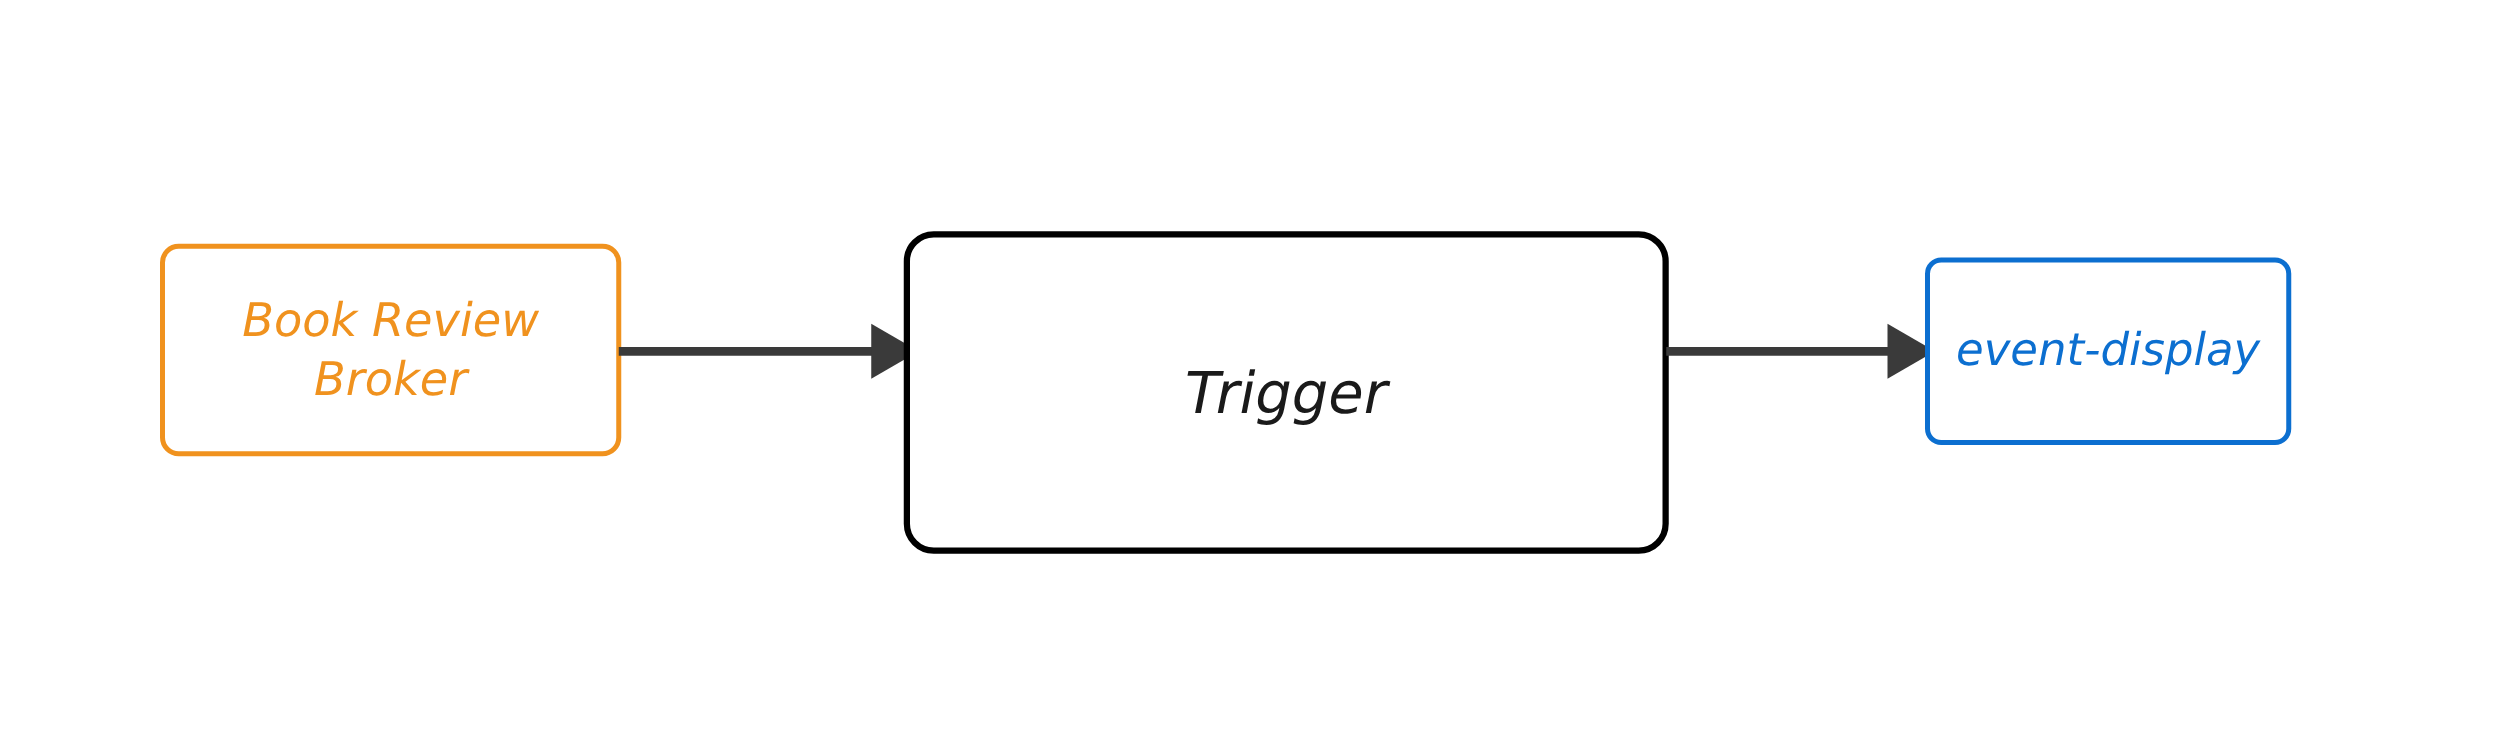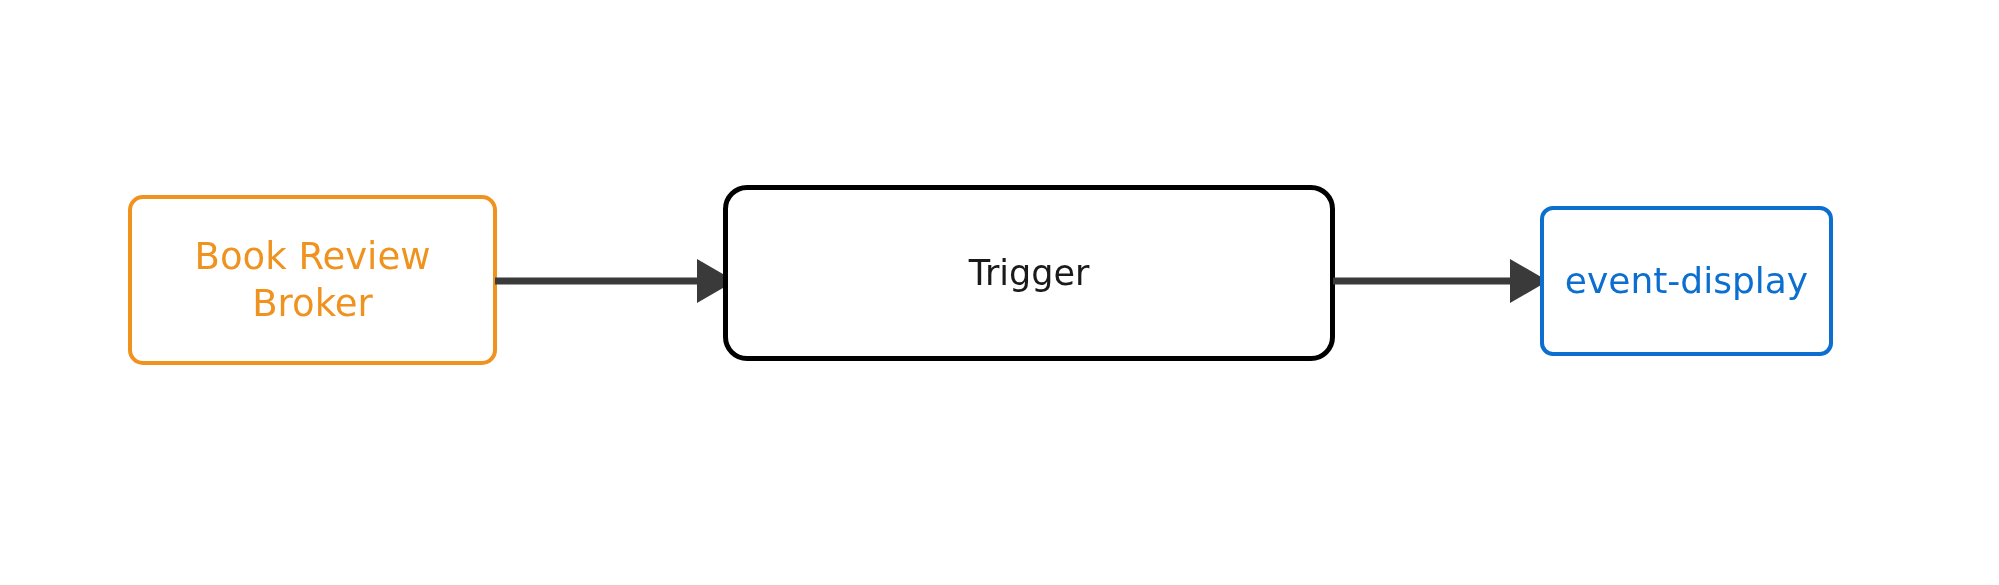--- a/index.html
+++ b/index.html
@@ -10,20 +10,21 @@
   }
   body {
     font-family: "DejaVu Sans", "Liberation Sans", sans-serif;
   }
   #canvas {
     position: relative;
     width: 1999px;
     height: 585px;
     background: #ffffff;
     overflow: hidden;
+    font-style: italic;
   }
 
   
   .node {
     position: absolute;
     box-sizing: border-box;
     background: #ffffff;
     display: flex;
     flex-direction: column;
     align-items: center;
@@ -43,25 +44,25 @@
     border-radius: 15px;
     color: #f0921e;
     font-size: 37px;
   }
 
   
   .node-trigger {
     left: 723px;
     top: 185px;
     width: 612px;
-    height: 176px;
+    height: 258px;
     border: 5px solid #000000;
     border-radius: 24px;
     color: #1a1a1a;
-    font-size: 35px;
+    font-size: 46px;
   }
 
   
   .node-sink {
     left: 1540px;
     top: 206px;
     width: 293px;
     height: 150px;
     border: 4px solid #0c6fd0;
     border-radius: 13px;

